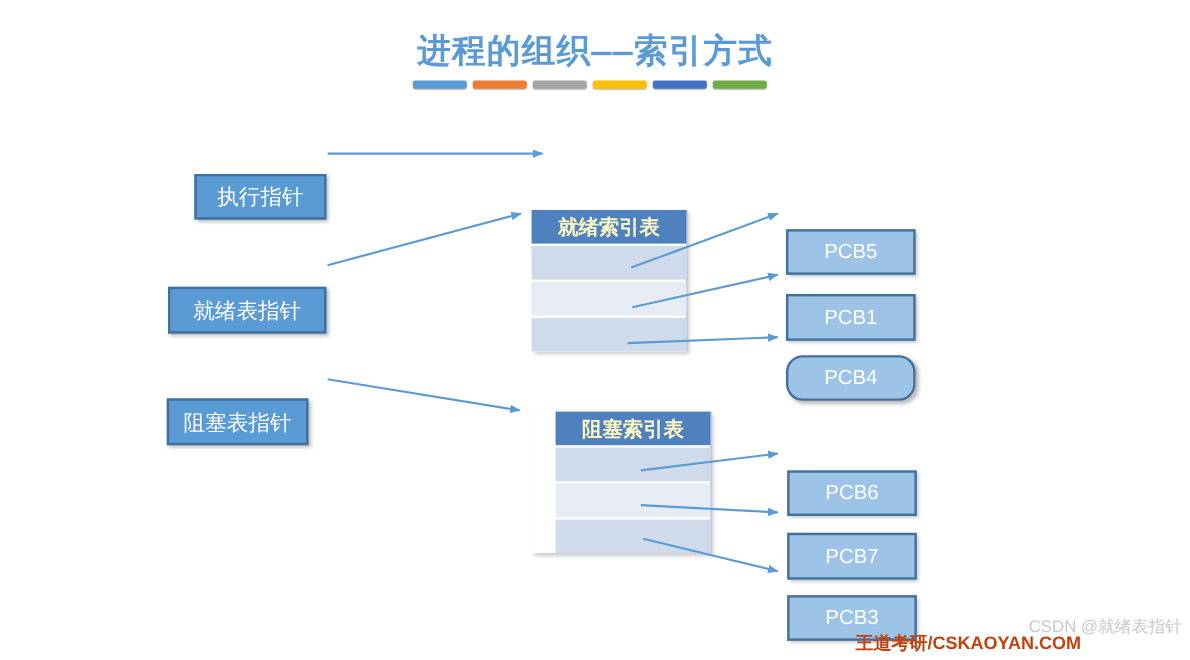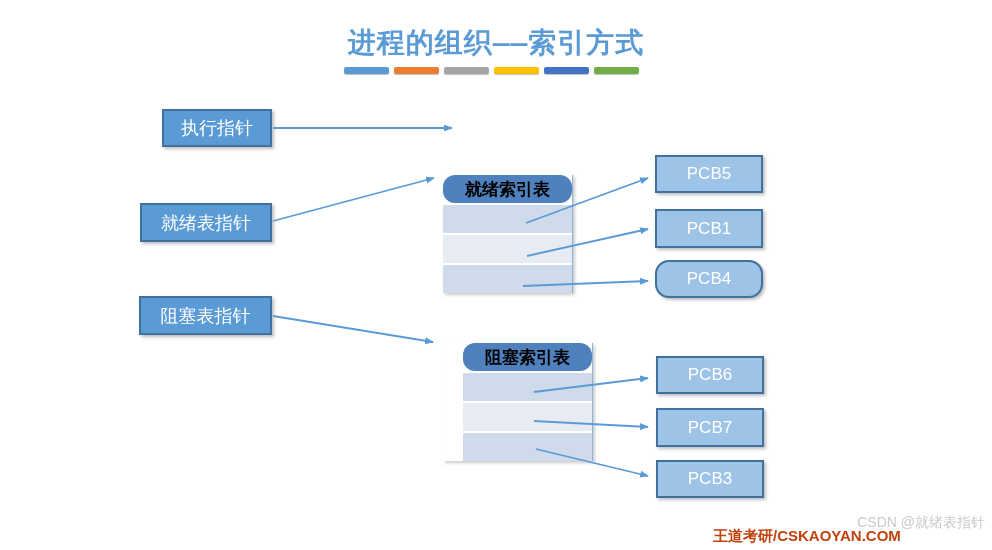--- a/index.html
+++ b/index.html
@@ -41,62 +41,62 @@
 
   
   .box {
     position: absolute;
     box-sizing: border-box;
     display: flex;
     align-items: center;
     justify-content: center;
     color: #ffffff;
     box-shadow: 2px 2px 3px rgba(110,110,110,0.45);
+    margin-top: 36px;
   }
   .ptr-box {
     background: #5B9BD5;
     border: 2px solid #41719C;
     font-family: "Liberation Serif", "DejaVu Serif", serif;
     font-size: 18px;
   }
   .pcb-box {
     background: #9DC3E6;
     border: 2px solid #41719C;
     font-size: 17px;
   }
 
   #exec-box    { left: 162px; top: 109px; width: 110px; height: 38px; }
   #readyp-box  { left: 140px; top: 203px; width: 132px; height: 39px; }
-  #blockp-box  { left: 139px; top: 296px; width: 133px; height: 39px; }
+  #blockp-box  { left: 139px; top: 296px; width: 118px; height: 39px; }
   #pcb2-box    { left: 462px; top: 108px; width: 110px; height: 38px; background: #A6C8E8; }
   #pcb5-box    { left: 655px; top: 155px; width: 108px; height: 38px; }
   #pcb1-box    { left: 655px; top: 209px; width: 108px; height: 39px; }
   #pcb4-box    { left: 655px; top: 260px; width: 108px; height: 38px; border-radius: 14px; }
   #pcb6-box    { left: 656px; top: 356px; width: 108px; height: 38px; text-align: right; }
   #pcb7-box    { left: 656px; top: 408px; width: 108px; height: 39px; }
   #pcb3-box    { left: 656px; top: 460px; width: 108px; height: 38px; }
 
   
   .dtable {
     position: absolute;
     width: 129px;
     box-shadow: 2px 2px 3px rgba(110,110,110,0.35);
     border-right: 1px solid #8FB2D9;
   }
   .dtable .thead {
     height: 28px;
     background: #4E81BD;
-    color: #000000;
+    color: #fef9c3;
     display: flex;
     align-items: center;
     justify-content: center;
     font-family: "Liberation Serif", "DejaVu Serif", serif;
     font-weight: bold;
     font-size: 17px;
-    border-radius: 12px;
   }
   .dtable .trow {
     height: 28px;
     margin-top: 2px;
     background: #CFDAEB;
   }
   .dtable .trow.even { background: #E7ECF4; }
   #ready-table   { left: 443px; top: 175px; }
   #blocked-table { left: 443px; top: 343px; padding-left: 20px; }
 

